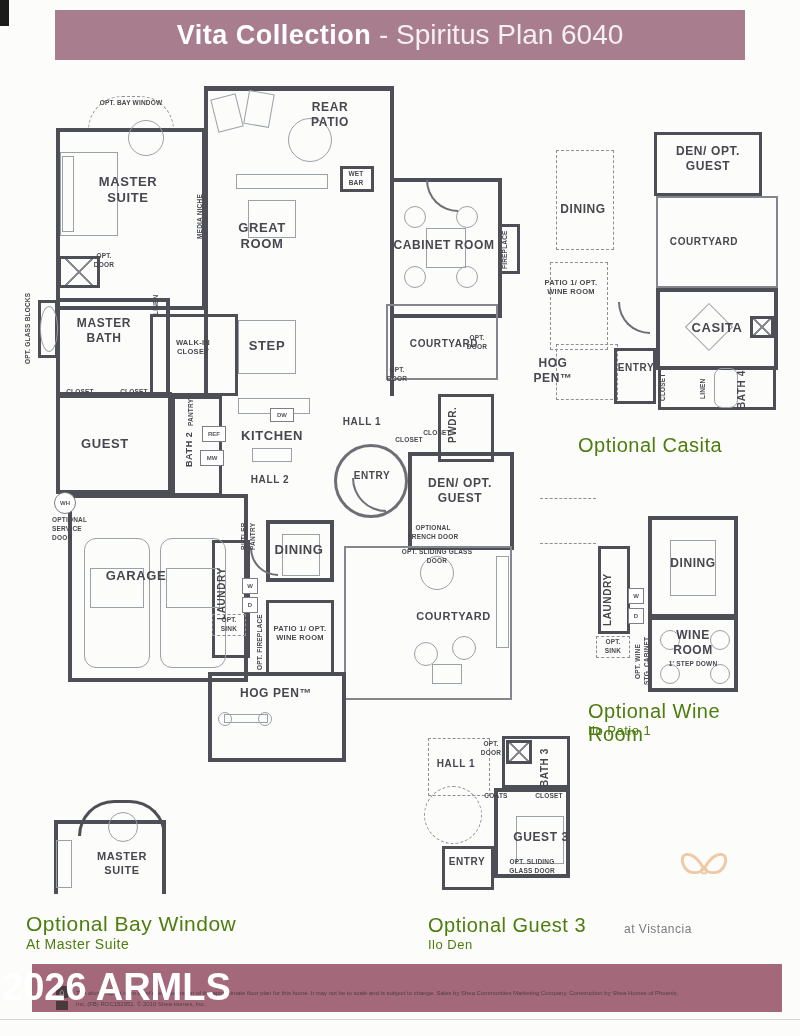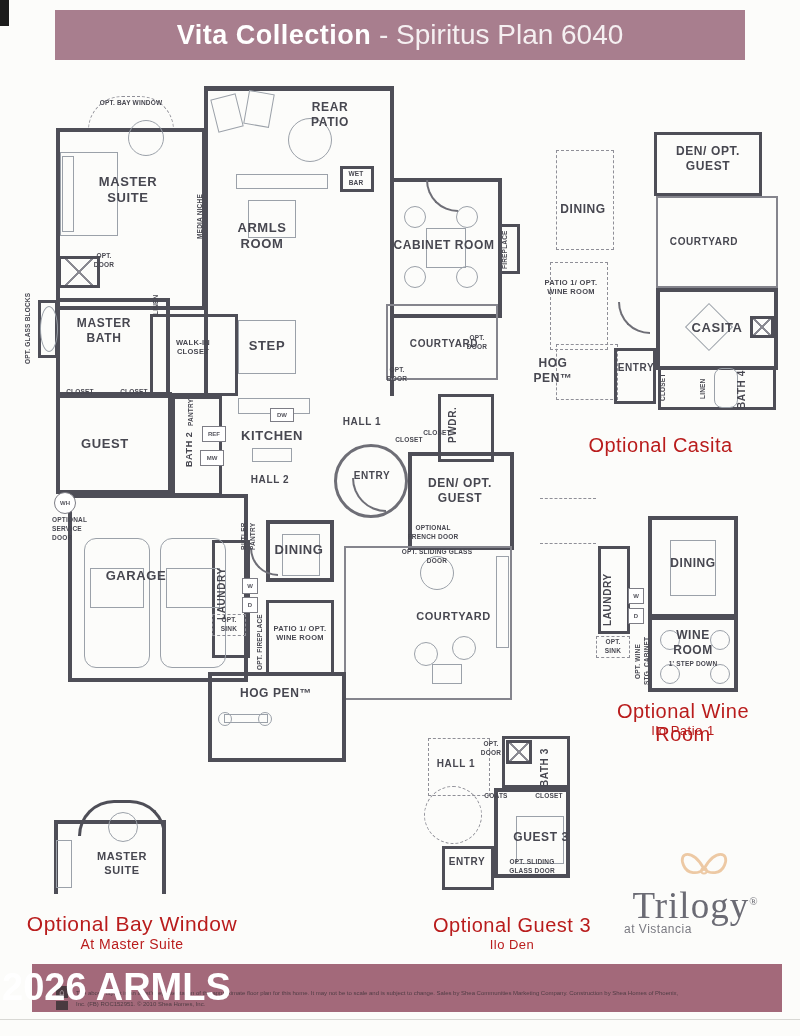--- a/index.html
+++ b/index.html
@@ -25,21 +25,21 @@
   .arc{position:absolute;border-left:2px solid #6e6e76;border-bottom:2px solid #6e6e76;border-radius:0 0 0 100%;box-sizing:border-box;}
 
   .lbl{position:absolute;color:var(--label,#474750);font-weight:bold;font-size:11px;line-height:1.25;
        letter-spacing:.6px;text-align:center;white-space:pre-line;}
   .s13{font-size:13px;} .s12{font-size:12px;} .s10{font-size:10px;} .s9{font-size:9px;}
   .sm{font-size:7.5px;letter-spacing:.3px;} .xs{font-size:6.5px;letter-spacing:.2px;line-height:1.35;}
   .vert{writing-mode:vertical-rl;transform:rotate(180deg);}
   .tag{position:absolute;border:1.5px solid #7d7d85;color:#55555e;font-size:6px;font-weight:bold;
        display:flex;align-items:center;justify-content:center;box-sizing:border-box;background:#fff;}
   .dashedbox{border:1px dashed #8f8f97;padding:1px;}
-  .cap{position:absolute;color:#b91c1c;font-size:20px;letter-spacing:.5px;text-align:center;font-weight:400;}
+  .cap{position:absolute;color:#4d7c0f;font-size:20px;letter-spacing:.5px;text-align:left;font-weight:400;}
   .cap2{font-size:13px;}
 
   .logo-name{position:absolute;font-family:"Liberation Serif",serif;color:var(--logo-text,#6b6b74);
              font-size:37px;letter-spacing:1px;text-align:center;}
   .logo-name sup{font-size:11px;}
   .logo-tag{position:absolute;color:#7a7a82;font-size:12px;letter-spacing:.5px;}
 
   .footerbar{position:absolute;left:32px;top:964px;width:750px;height:48px;background:var(--footer-bar,#a3697a);}
   .fineprint{position:absolute;color:#503c44;font-size:6px;white-space:nowrap;letter-spacing:-.02px;}
   .eh-icon{position:absolute;background:#4a3a40;color:#e9dce0;display:flex;align-items:center;justify-content:center;font-size:9px;line-height:1;}
@@ -111,21 +111,21 @@
   <div class="furn" style="left:166px;top:568px;width:54px;height:40px"></div>
   <div class="furn circle" style="left:218px;top:712px;width:14px;height:14px"></div>
   <div class="furn circle" style="left:258px;top:712px;width:14px;height:14px"></div>
   <div class="furn" style="left:224px;top:714px;width:44px;height:9px"></div>
 
   <div class="lbl xs" style="left:76px;top:99px;width:110px">OPT. BAY WINDOW</div>
   <div class="lbl s13" style="left:86px;top:174px;width:84px">MASTER
 SUITE</div>
   <div class="lbl s12" style="left:300px;top:100px;width:60px">REAR
 PATIO</div>
-  <div class="lbl s13" style="left:226px;top:220px;width:72px">ARMLS
+  <div class="lbl s13" style="left:226px;top:220px;width:72px">GREAT
 ROOM</div>
   <div class="lbl xs" style="left:340px;top:170px;width:32px">WET
 BAR</div>
   <div class="lbl s12" style="left:392px;top:238px;width:104px">CABINET ROOM</div>
   <div class="lbl vert xs" style="left:501px;top:229px;width:12px;height:42px">FIREPLACE</div>
   <div class="lbl vert xs" style="left:196px;top:188px;width:10px;height:58px">MEDIA NICHE</div>
   <div class="lbl s12" style="left:66px;top:316px;width:76px">MASTER
 BATH</div>
   <div class="lbl vert xs" style="left:24px;top:286px;width:10px;height:84px">OPT. GLASS BLOCKS</div>
   <div class="lbl xs" style="left:88px;top:252px;width:32px">OPT.
@@ -260,21 +260,20 @@
   <div class="cap" style="left:26px;top:912px;width:212px;font-size:21px">Optional Bay Window</div>
   <div class="cap cap2" style="left:26px;top:936px;width:212px;font-size:14px">At Master Suite</div>
 
   <div style="position:absolute;left:676px;top:846px;width:56px;height:42px">
     <svg width="56" height="42" viewBox="0 0 60 44">
       <path d="M30 24 C 18 2, 2 6, 8 20 C 12 30, 24 30, 30 24 Z" fill="none" stroke="var(--butterfly,#edc9a4)" stroke-width="3"></path>
       <path d="M30 24 C 42 2, 58 6, 52 20 C 48 30, 36 30, 30 24 Z" fill="none" stroke="var(--butterfly,#edc9a4)" stroke-width="3"></path>
       <circle cx="30" cy="26" r="3" fill="none" stroke="var(--butterfly,#edc9a4)" stroke-width="2"></circle>
     </svg>
   </div>
-  <div class="logo-name" style="left:608px;top:884px;width:175px"><span>Trilogy</span><sup>®</sup></div>
   <div class="logo-tag" style="left:624px;top:922px">at Vistancia</div>
 
   <div class="footerbar"></div>
   <div class="eh-icon" style="left:56px;top:986px;width:12px;height:12px">⌂</div>
   <div class="eh-icon" style="left:56px;top:1001px;width:12px;height:9px"></div>
   <div class="fineprint" style="left:76px;top:990px">The above layout is an artist's representation of the approximate floor plan for this home. It may not be to scale and is subject to change. Sales by Shea Communities Marketing Company. Construction by Shea Homes of Phoenix,</div>
   <div class="fineprint" style="left:76px;top:1001px">Inc. (FB) ROC152951. © 2010 Shea Homes, Inc.</div>
   <div class="watermark">2026 ARMLS</div>
   <div class="scanline"></div>
 </div>

